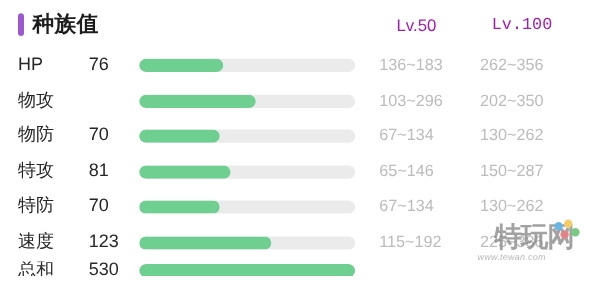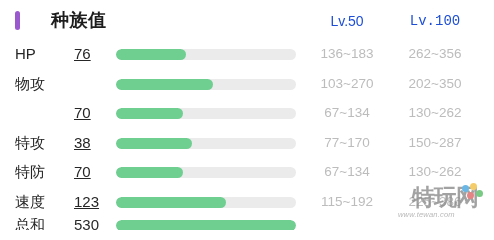--- a/index.html
+++ b/index.html
@@ -13,52 +13,52 @@
 
   
   #panel-header{position:absolute;left:0;top:0;width:494px;height:40px;}
   #accent-bar{
     position:absolute;left:15px;top:11px;width:5px;height:19px;
     background:#9b59d0;border-radius:2.5px;
   }
   #panel-title{
     position:absolute;left:27px;top:9px;
     font-size:18px;font-weight:bold;color:#1d1d1d;letter-spacing:.5px;
-    line-height:22px;white-space:nowrap;margin-left:24px;
+    line-height:22px;white-space:nowrap;
   }
   .lv-head{
     position:absolute;top:13px;
-    font-size:14px;color:#1d4ed8;line-height:16px;
+    font-size:14px;color:#a21caf;line-height:16px;
     white-space:nowrap;text-align:center;
   }
   #lv50-head{left:316px;width:62px;}
   #lv100-head{left:400px;width:70px;font-family:Liberation Mono, monospace;}
 
   
   #rows{position:absolute;left:0;top:40px;width:494px;}
   .stat-row{position:relative;height:29.5px;width:494px;}
   .stat-label{
     position:absolute;left:15px;top:4px;width:56px;
     font-size:15px;color:#262626;line-height:20px;white-space:nowrap;
   }
   .stat-value{
     position:absolute;left:74px;top:4px;width:38px;
-    font-size:15px;color:#262626;line-height:20px;white-space:nowrap;text-decoration:underline;
+    font-size:15px;color:#262626;line-height:20px;white-space:nowrap;
   }
   .bar-track{
     position:absolute;left:116px;top:9px;width:180px;height:11px;
     background:#ebebeb;border-radius:5.5px;overflow:hidden;
   }
   .bar-fill{
     height:11px;border-radius:5.5px;background:#6ecf90;
   }
   .range-cell{
     position:absolute;top:5px;
     font-size:13.5px;color:#bcbcbc;line-height:18px;
-    white-space:nowrap;text-align:center;
+    white-space:nowrap;
   }
   .range-50{left:316px;width:62px;}
   .range-100{left:400px;width:70px;}
 
   
   #cut-row{position:absolute;left:0;top:218px;width:414px;height:13px;overflow:hidden;}
   #cut-row .stat-label,#cut-row .stat-value{top:-3px;color:#2a2a2a;}
   #cut-row .bar-track{top:2px;}
 
   
@@ -99,38 +99,39 @@
           <div class="bar-fill" style="width: 39%; background: rgb(110, 207, 144);"></div>
         </div>
         <div class="range-cell range-50">136~183</div>
         <div class="range-cell range-100">262~356</div>
       </div>
       <div class="stat-row">
         <div class="stat-label">物攻</div>
         <div class="bar-track" style="background: rgb(235, 235, 235);">
           <div class="bar-fill" style="width: 54%; background: rgb(110, 207, 144);"></div>
         </div>
-        <div class="range-cell range-50">103~270</div>
+        <div class="range-cell range-50">103~296</div>
         <div class="range-cell range-100">202~350</div>
       </div>
       <div class="stat-row">
+        <div class="stat-label">物防</div>
         <div class="stat-value">70</div>
         <div class="bar-track" style="background: rgb(235, 235, 235);">
           <div class="bar-fill" style="width: 37%; background: rgb(110, 207, 144);"></div>
         </div>
         <div class="range-cell range-50">67~134</div>
         <div class="range-cell range-100">130~262</div>
       </div>
       <div class="stat-row">
         <div class="stat-label">特攻</div>
-        <div class="stat-value">38</div>
+        <div class="stat-value">81</div>
         <div class="bar-track" style="background: rgb(235, 235, 235);">
           <div class="bar-fill" style="width: 42%; background: rgb(110, 207, 144);"></div>
         </div>
-        <div class="range-cell range-50">77~170</div>
+        <div class="range-cell range-50">65~146</div>
         <div class="range-cell range-100">150~287</div>
       </div>
       <div class="stat-row">
         <div class="stat-label">特防</div>
         <div class="stat-value">70</div>
         <div class="bar-track" style="background: rgb(235, 235, 235);">
           <div class="bar-fill" style="width: 37%; background: rgb(110, 207, 144);"></div>
         </div>
         <div class="range-cell range-50">67~134</div>
         <div class="range-cell range-100">130~262</div>

